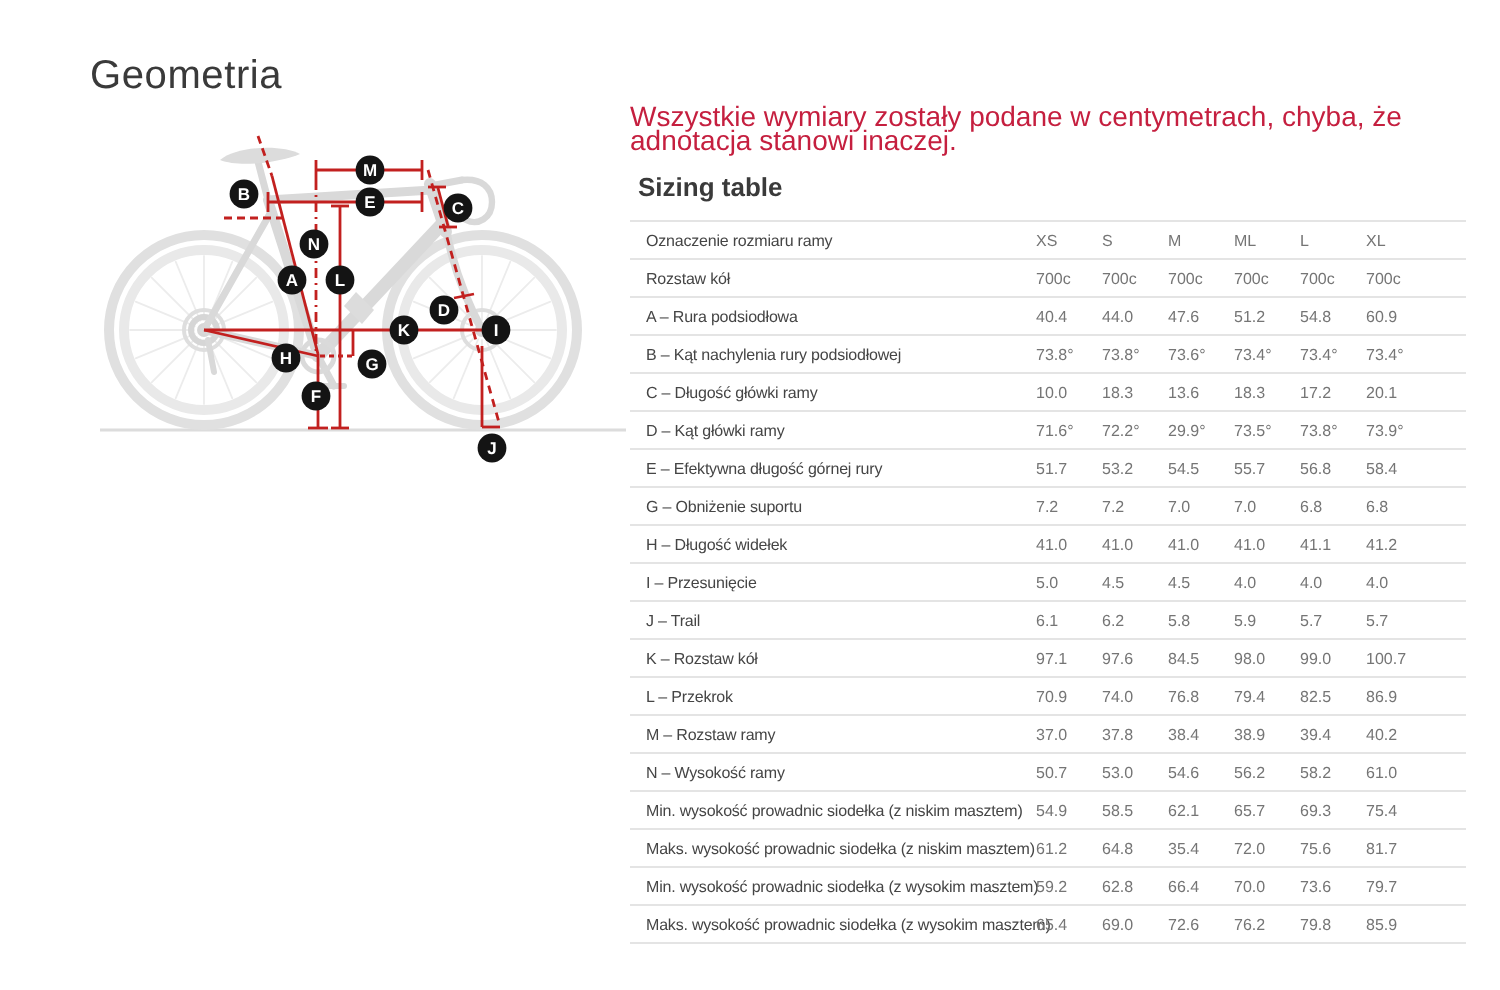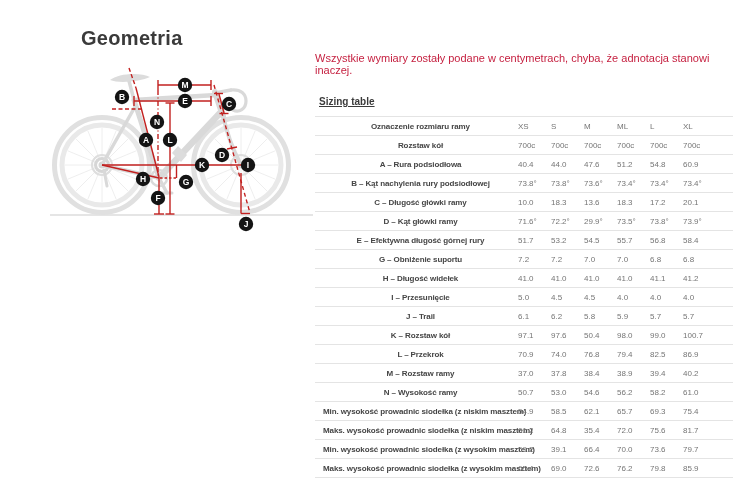--- a/index.html
+++ b/index.html
@@ -1,29 +1,29 @@
 <!DOCTYPE html>
 <html><head>
 <meta charset="utf-8">
 <style>
   html,body{margin:0;padding:0;background:#fff;}
   body{width:750px;height:495px;position:relative;overflow:hidden;
        font-family:"Liberation Sans",sans-serif;-webkit-font-smoothing:antialiased;}
-  .page-title{position:absolute;left:45px;top:27px;font-size:20px;font-weight:bold;
-       color:#3a3a3a;letter-spacing:.3px;margin-left:36px;}
+  .page-title{position:absolute;left:45px;top:27px;font-size:20px;font-weight:normal;
+       color:#3a3a3a;letter-spacing:.3px;}
   .diagram-wrap{position:absolute;left:40px;top:58px;width:280px;height:182px;}
   .right-col{position:absolute;left:315px;top:52px;width:418px;}
-  .note{color:#c51f3f;font-size:11px;line-height:12px;}
-  .table-caption{margin-top:20px;padding-left:4px;font-size:10px;font-weight:bold;color:#3a3a3a;text-decoration:underline;}
+  .note{color:#c51f3f;font-size:14px;line-height:12px;}
+  .table-caption{margin-top:10px;padding-left:4px;font-size:13px;font-weight:bold;color:#3a3a3a;}
   table.sizing{border-collapse:collapse;table-layout:fixed;width:418px;margin-top:9px;
        border-bottom:1px solid #e4e4e4;}
   table.sizing tr{border-top:1px solid #e4e4e4;}
   table.sizing th,table.sizing td{height:18px;padding:0;vertical-align:middle;
        font-size:8px;text-align:left;white-space:nowrap;}
-  table.sizing th.rowlabel{font-weight:bold;color:#454545;padding-left:8px;letter-spacing:-.1px;overflow:visible;text-align:center;}
+  table.sizing th.rowlabel{font-weight:normal;color:#454545;padding-left:8px;letter-spacing:-.1px;overflow:visible;}
   table.sizing td, table.sizing th.size-h{font-weight:normal;color:#757575;}
   col.c-label{width:203px;} col.c-val{width:33px;} col.c-last{width:50px;}
   svg .badge-text{fill:#fff;font-family:"Liberation Sans",sans-serif;font-size:8.5px;font-weight:bold;}
 </style>
 </head>
 <body>
 
 <div class="page-title">Geometria</div>
 
 <div class="diagram-wrap">
@@ -320,21 +320,21 @@
           <td>6.2</td>
           <td>5.8</td>
           <td>5.9</td>
           <td>5.7</td>
           <td>5.7</td>
         </tr>
         <tr>
           <th class="rowlabel">K – Rozstaw kół</th>
           <td>97.1</td>
           <td>97.6</td>
-          <td>50.4</td>
+          <td>84.5</td>
           <td>98.0</td>
           <td>99.0</td>
           <td>100.7</td>
         </tr>
         <tr>
           <th class="rowlabel">L – Przekrok</th>
           <td>70.9</td>
           <td>74.0</td>
           <td>76.8</td>
           <td>79.4</td>
@@ -373,21 +373,21 @@
           <td>61.2</td>
           <td>64.8</td>
           <td>35.4</td>
           <td>72.0</td>
           <td>75.6</td>
           <td>81.7</td>
         </tr>
         <tr>
           <th class="rowlabel">Min. wysokość prowadnic siodełka (z wysokim masztem)</th>
           <td>59.2</td>
-          <td>39.1</td>
+          <td>62.8</td>
           <td>66.4</td>
           <td>70.0</td>
           <td>73.6</td>
           <td>79.7</td>
         </tr>
         <tr>
           <th class="rowlabel">Maks. wysokość prowadnic siodełka (z wysokim masztem)</th>
           <td>65.4</td>
           <td>69.0</td>
           <td>72.6</td>

